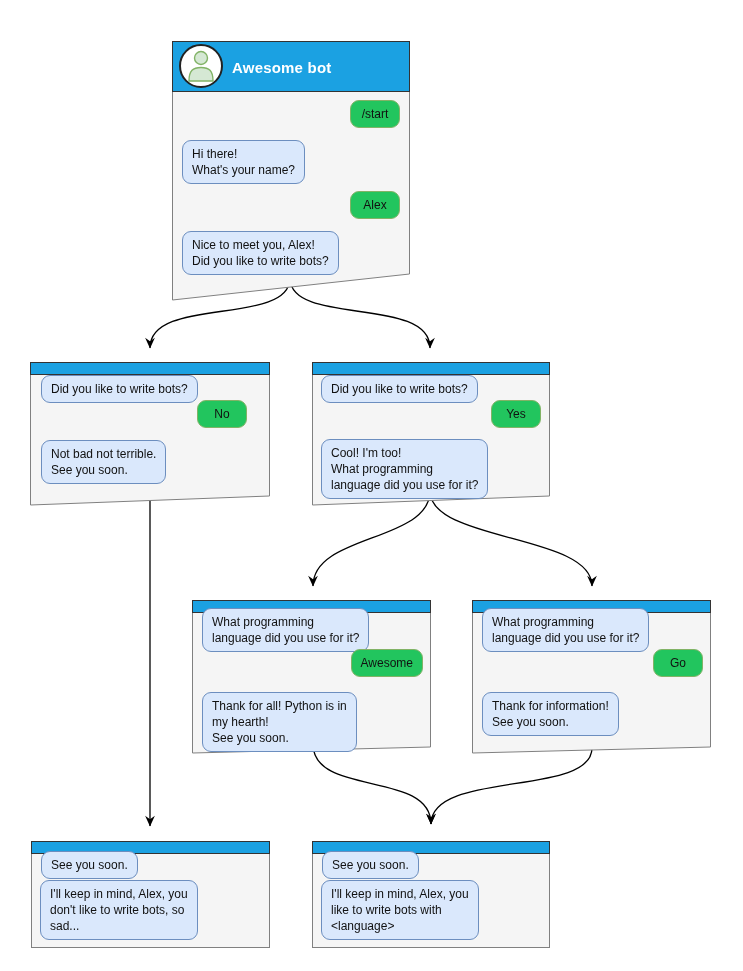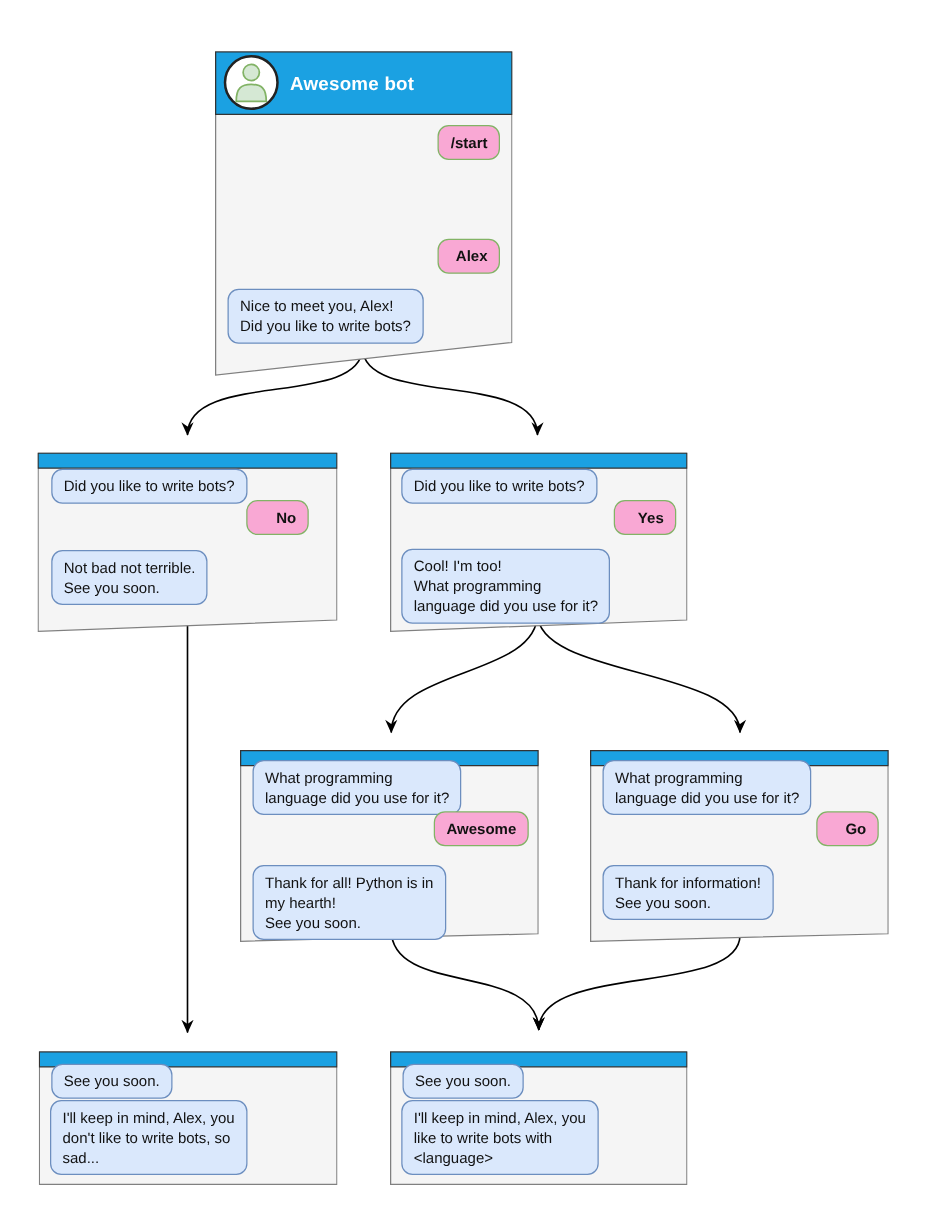--- a/index.html
+++ b/index.html
@@ -11,21 +11,21 @@
   .win svg.frame{position:absolute;left:0;top:0;display:block;}
   .win-title{
     position:absolute;left:60px;top:18px;color:#ffffff;font-weight:bold;
     font-size:15px;letter-spacing:.2px;
   }
   .bubble{
     position:absolute;font-size:12px;line-height:16px;color:#111;
     padding:5px 9px;border-radius:9px;white-space:pre;
   }
   .bubble.bot{background:#DAE8FC;border:1px solid #6C8EBF;}
-  .bubble.user{background:#f9a8d4;border:1px solid #82B366;text-align:right;min-width:30px;font-weight:bold;}
+  .bubble.user{background:#22c55e;border:1px solid #82B366;text-align:center;min-width:30px;}
   #edges{position:absolute;left:0;top:0;pointer-events:none;}
 </style>
 </head>
 <body>
 
 <div id="canvas">
 
   <svg id="edges" width="743" height="971" viewBox="0 0 743 971">
     <defs>
       <marker id="arr" viewBox="0 0 12 12" refX="10.5" refY="6" markerWidth="10" markerHeight="10" orient="auto">
@@ -48,20 +48,22 @@
       <polygon points="0.5,0.5 237.5,0.5 237.5,233 0.5,259" fill="#F5F5F5" stroke="#808080" stroke-width="1"></polygon>
       <rect x="0.5" y="0.5" width="237" height="50" fill="#1BA1E2" stroke="#333333" stroke-width="1"></rect>
       <g>
         <circle cx="29" cy="25" r="21" fill="#ffffff" stroke="#222" stroke-width="2"></circle>
         <circle cx="29" cy="17" r="6.5" fill="#D5E8D4" stroke="#82B366" stroke-width="1.4"></circle>
         <path d="M17,40 C17,29.5 21,26.5 29,26.5 C37,26.5 41,29.5 41,40 Z" fill="#D5E8D4" stroke="#82B366" stroke-width="1.4"></path>
       </g>
     </svg>
     <div class="win-title">Awesome bot</div>
     <div class="bubble user" style="right:10px;top:59px">/start</div>
+    <div class="bubble bot" style="left:10px;top:99px">Hi there!
+What's your name?</div>
     <div class="bubble user" style="right:10px;top:150px">Alex</div>
     <div class="bubble bot" style="left:10px;top:190px">Nice to meet you, Alex!
 Did you like to write bots?</div>
   </div>
 
   <div class="win" style="left:30px;top:352px;width:240px;height:145px">
     <svg class="frame" width="240" height="145">
       <polygon points="0.5,0.5 239.5,0.5 239.5,134 0.5,143" fill="#F5F5F5" stroke="#808080" stroke-width="1"></polygon>
       <rect x="0.5" y="0.5" width="239" height="12" fill="#1BA1E2" stroke="#333333" stroke-width="1"></rect>
     </svg>

